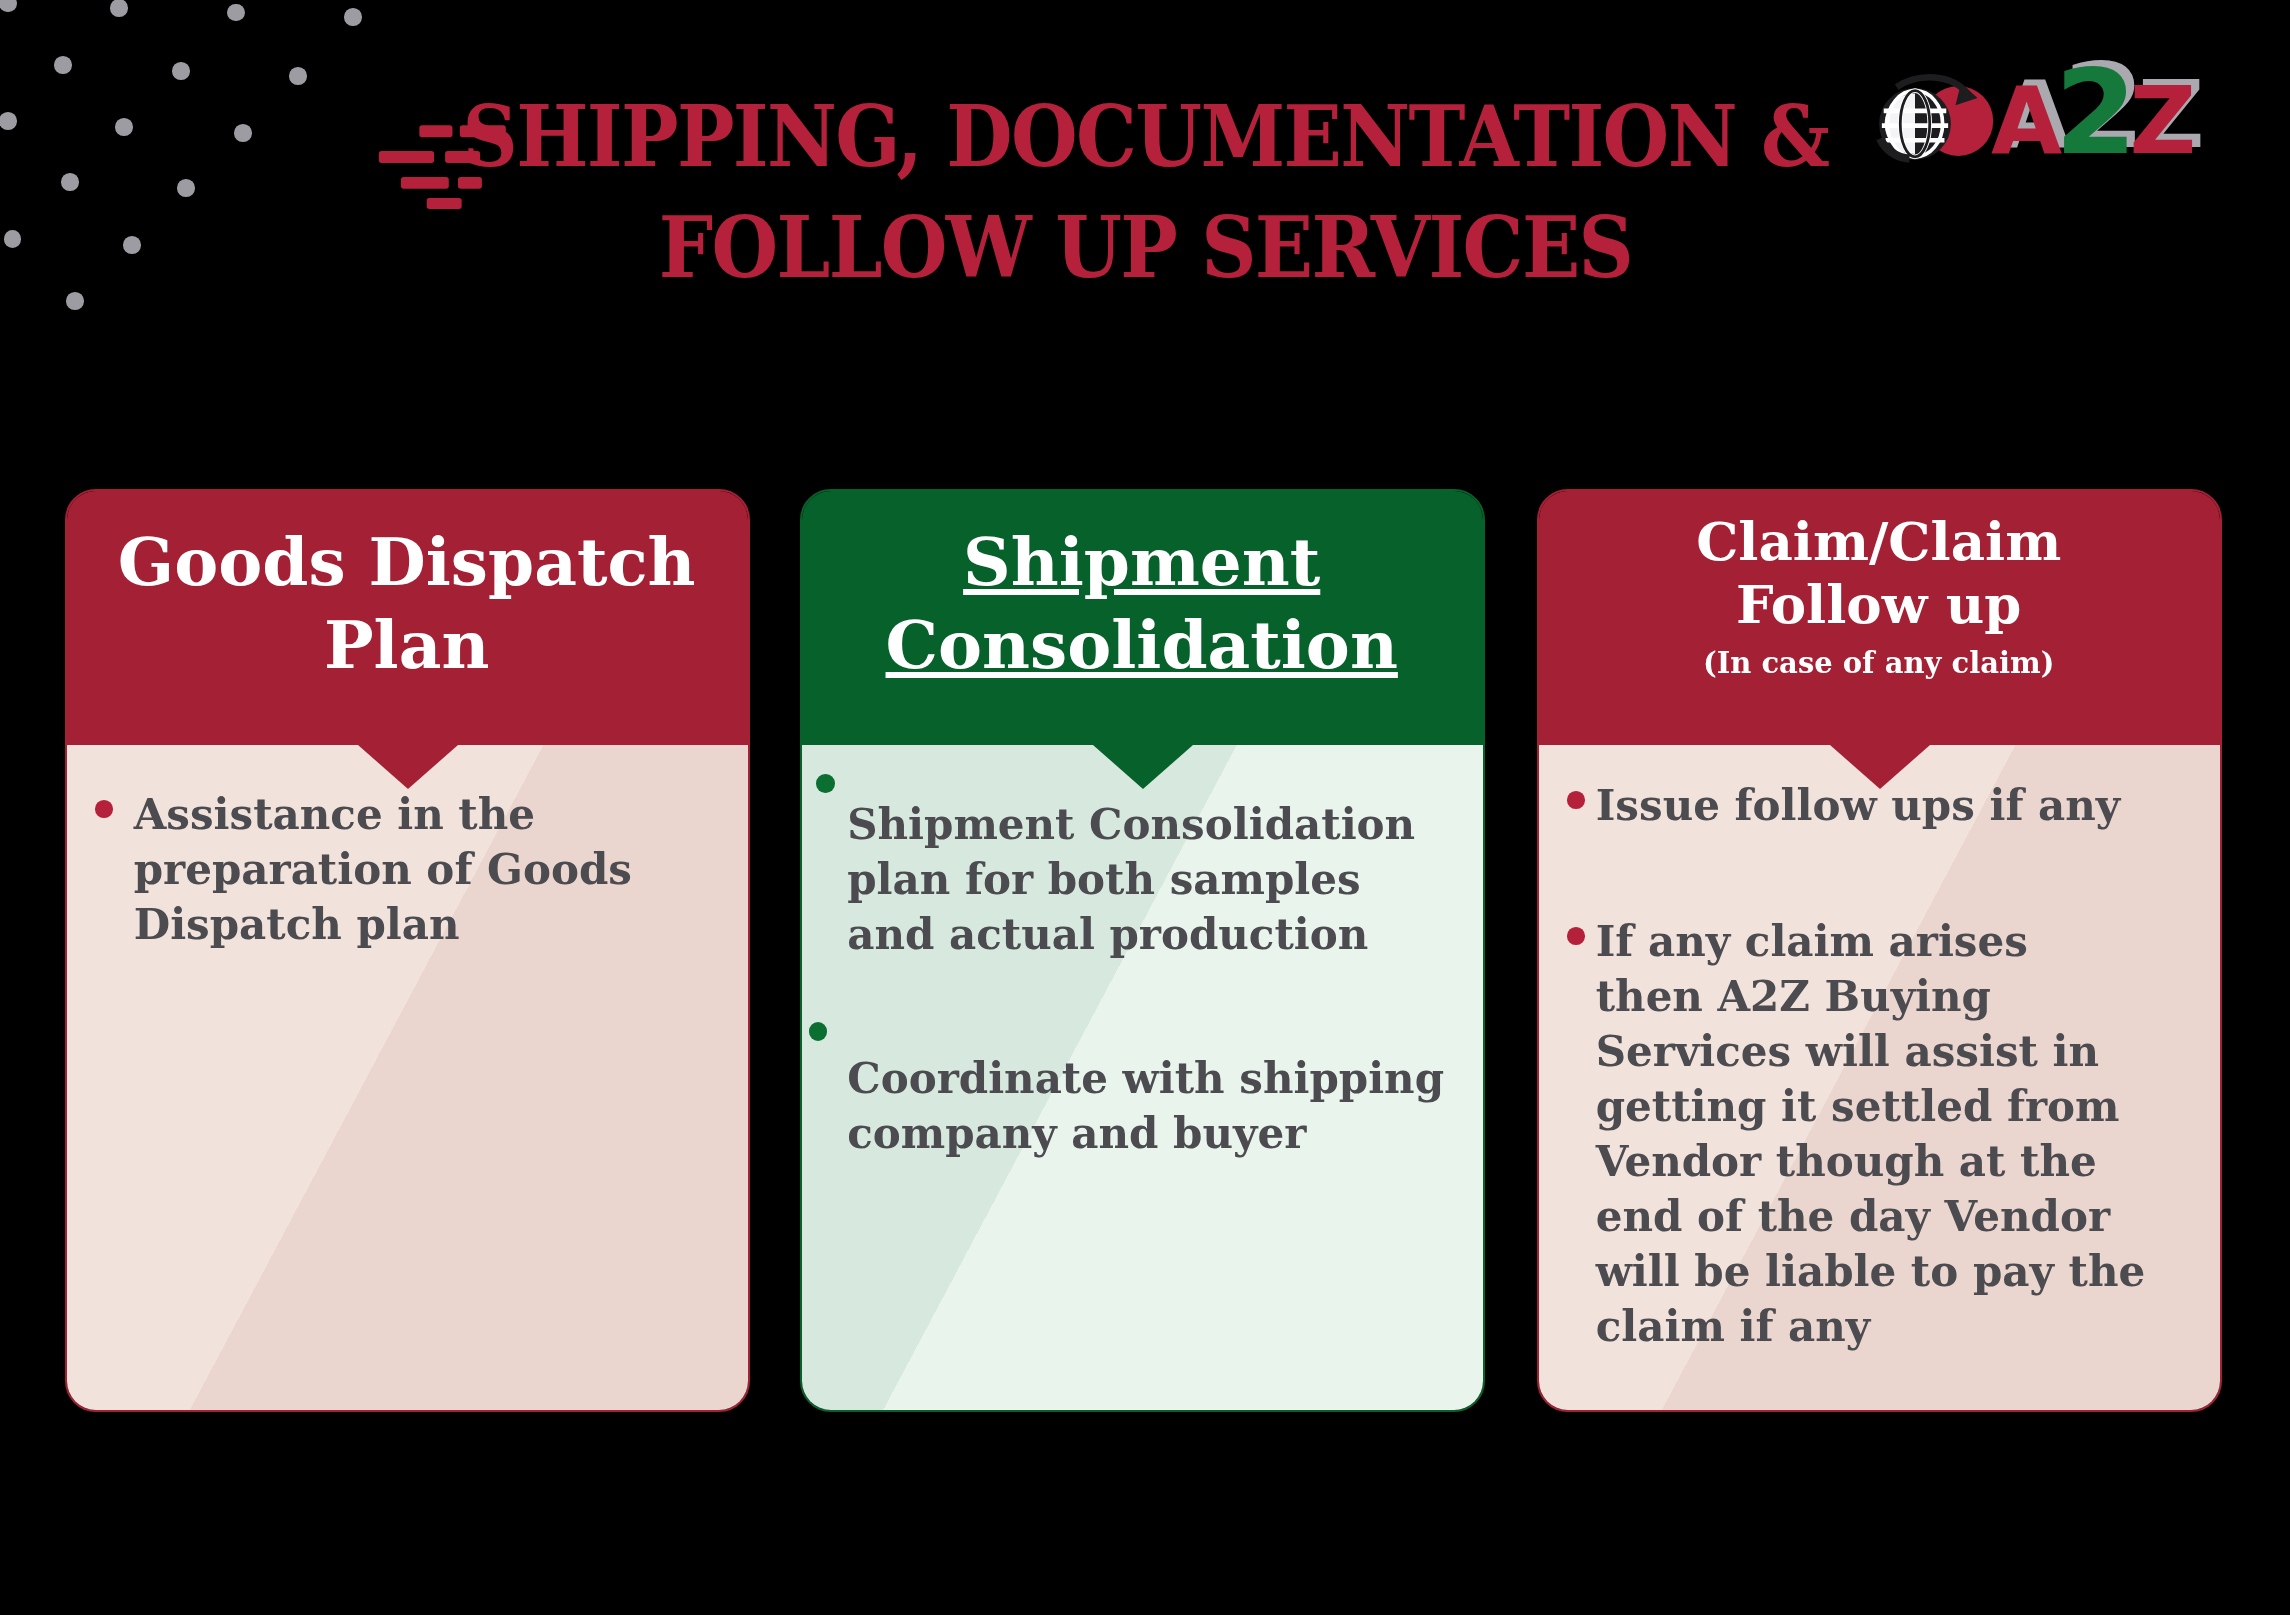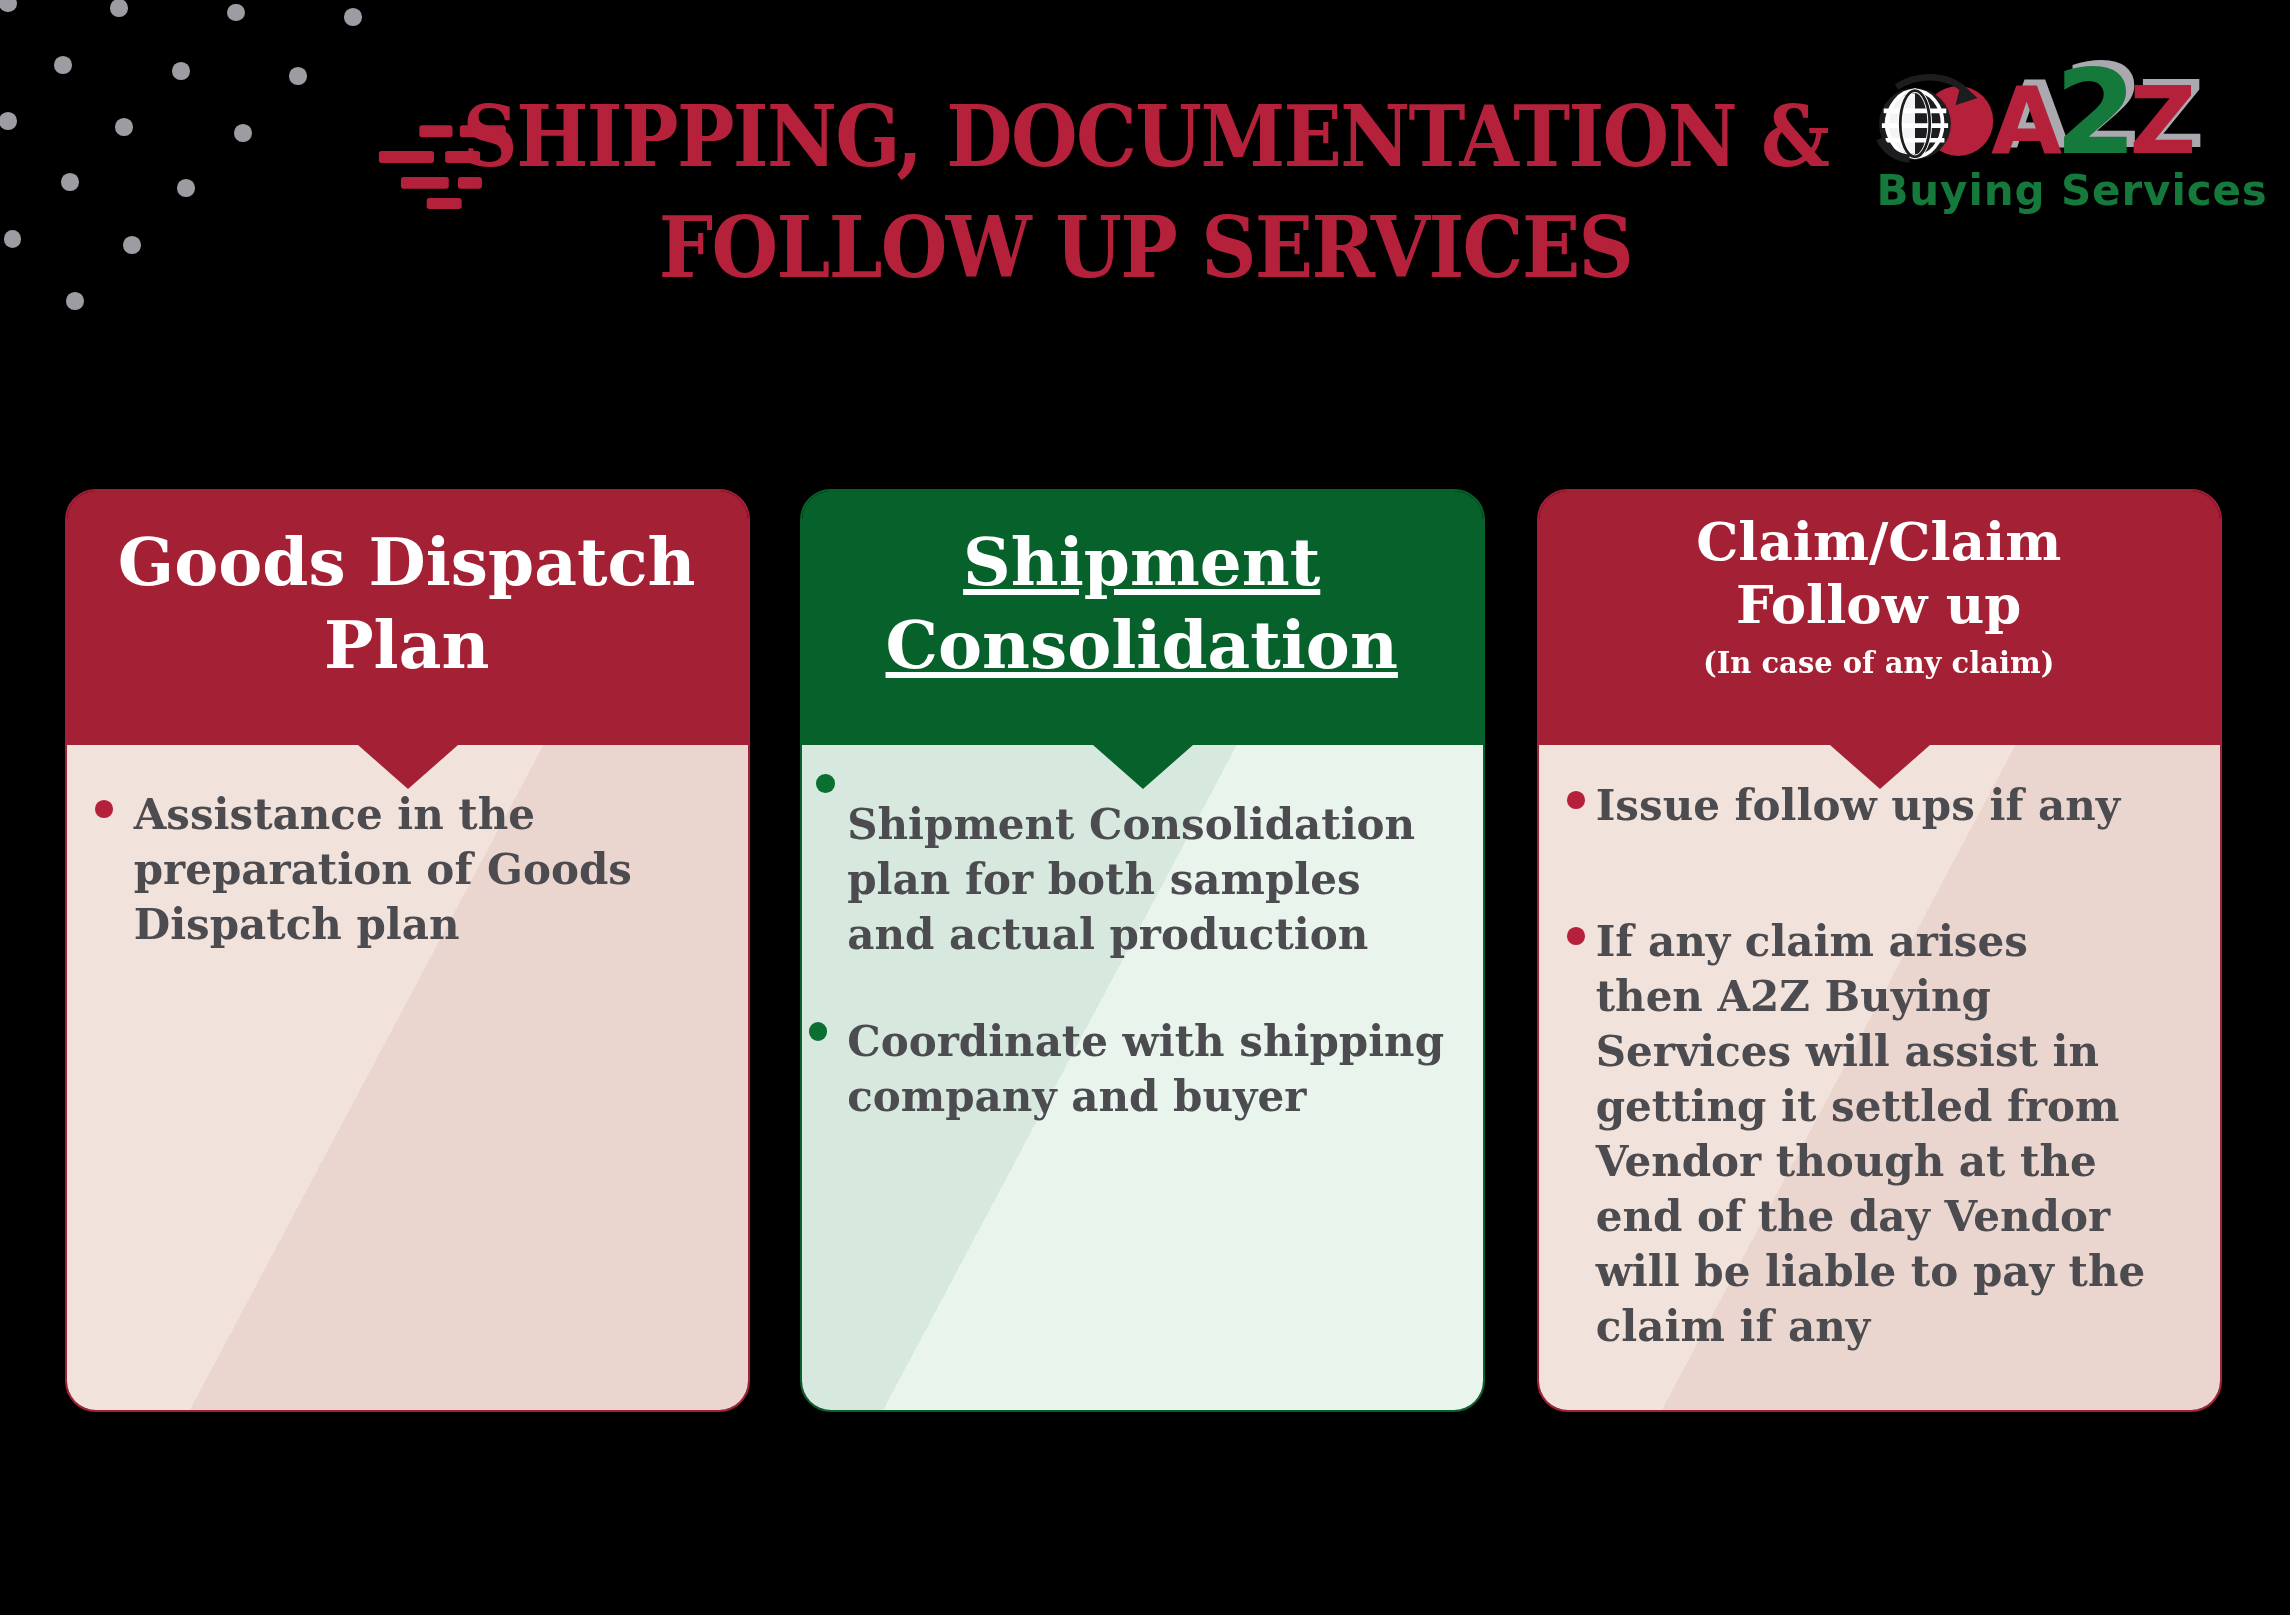--- a/index.html
+++ b/index.html
@@ -59,21 +59,21 @@
   .bullet-dot{flex:0 0 auto;width:17.5px;height:17.5px;border-radius:50%;margin-top:13px;margin-right:21px;}
   .red-dot{background:#b5213a;}
   .bullet-text{margin:0;font-weight:bold;font-size:42px;line-height:55px;color:#4b4b50;white-space:pre-line;}
   .card3 .bullet-row.second{margin-top:81px;}
   .card3 .bullet-dot{margin-right:11px;}
 
   
   .abs-dot{position:absolute;width:18.5px;height:18.5px;border-radius:50%;background:#0a6f30;}
   .card2 .dot-a{left:14px;top:283px;}
   .card2 .dot-b{left:6.5px;top:531px;}
-  .card2 .para-b{margin-top:52px;}
+  .card2 .para-b{margin-top:89px;}
 </style>
 </head>
 <body>
 
 <div class="canvas">
 
   <div class="dot-pattern">
       <span class="gray-dot" style="left: -0.9px; top: -5.5px;"></span>
       <span class="gray-dot" style="left: 110px; top: -0.9px;"></span>
       <span class="gray-dot" style="left: 227px; top: 3.7px;"></span>
@@ -121,21 +121,20 @@
       <ellipse cx="50" cy="58" rx="16" ry="36" fill="none" stroke="#1d1d20" stroke-width="3"></ellipse>
       <path d="M 12 74 A 38 38 0 0 0 44 96" fill="none" stroke="#1d1d20" stroke-width="9"></path>
       <path d="M 30 18 C 55 2, 90 4, 108 26" fill="none" stroke="#1d1d20" stroke-width="7"></path>
       <polygon points="100,14 118,30 94,38" fill="#1d1d20"></polygon>
     </svg>
     <div class="brand">
       <span class="lt">A</span>
       <span class="two">2</span>
       <span class="lt">Z</span>
     </div>
-    <div class="brand-sub">Buying Services</div>
   </div>
 
   <section class="card card1">
     <header class="card-head">
       <div class="head-line">Goods Dispatch</div>
       <div class="head-line">Plan</div>
     </header>
     <div class="notch"></div>
     <div class="card-body">
       <div class="bullet-row">

